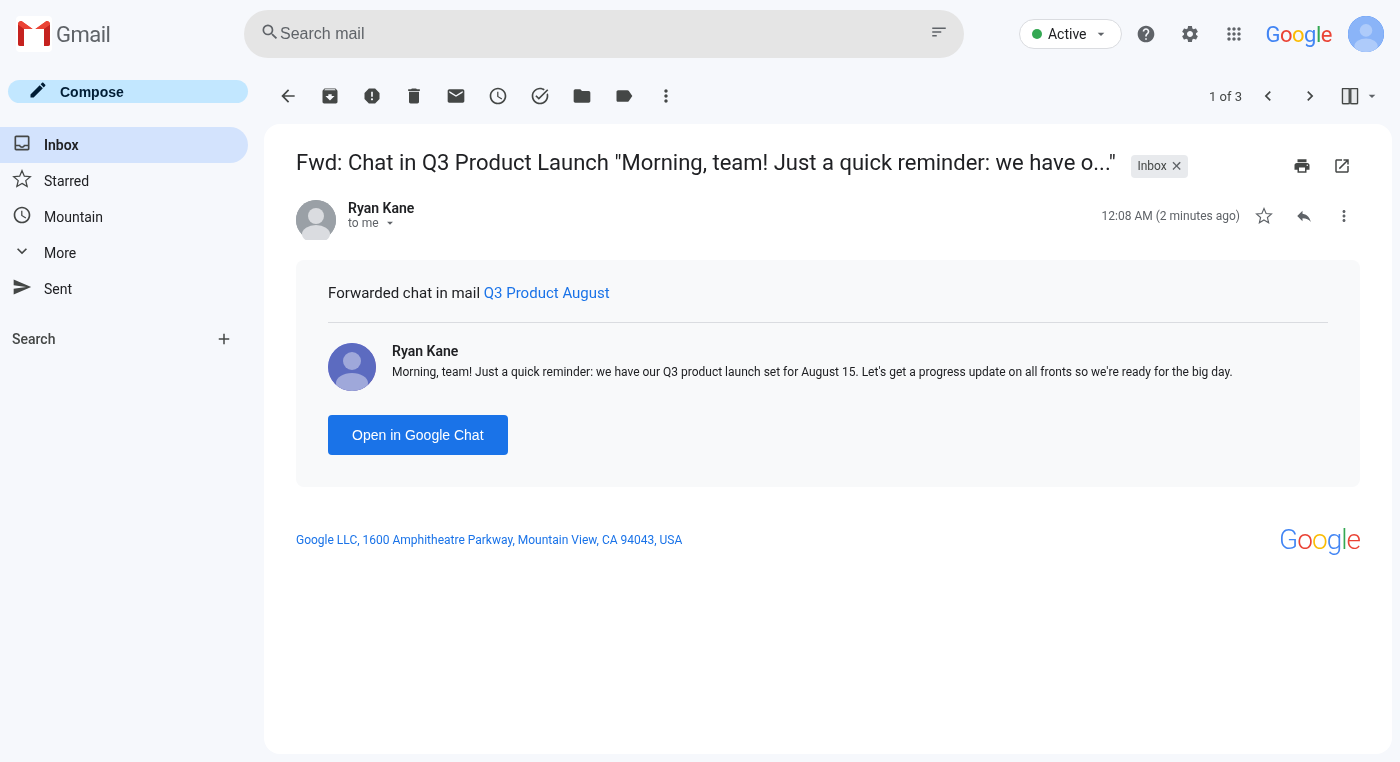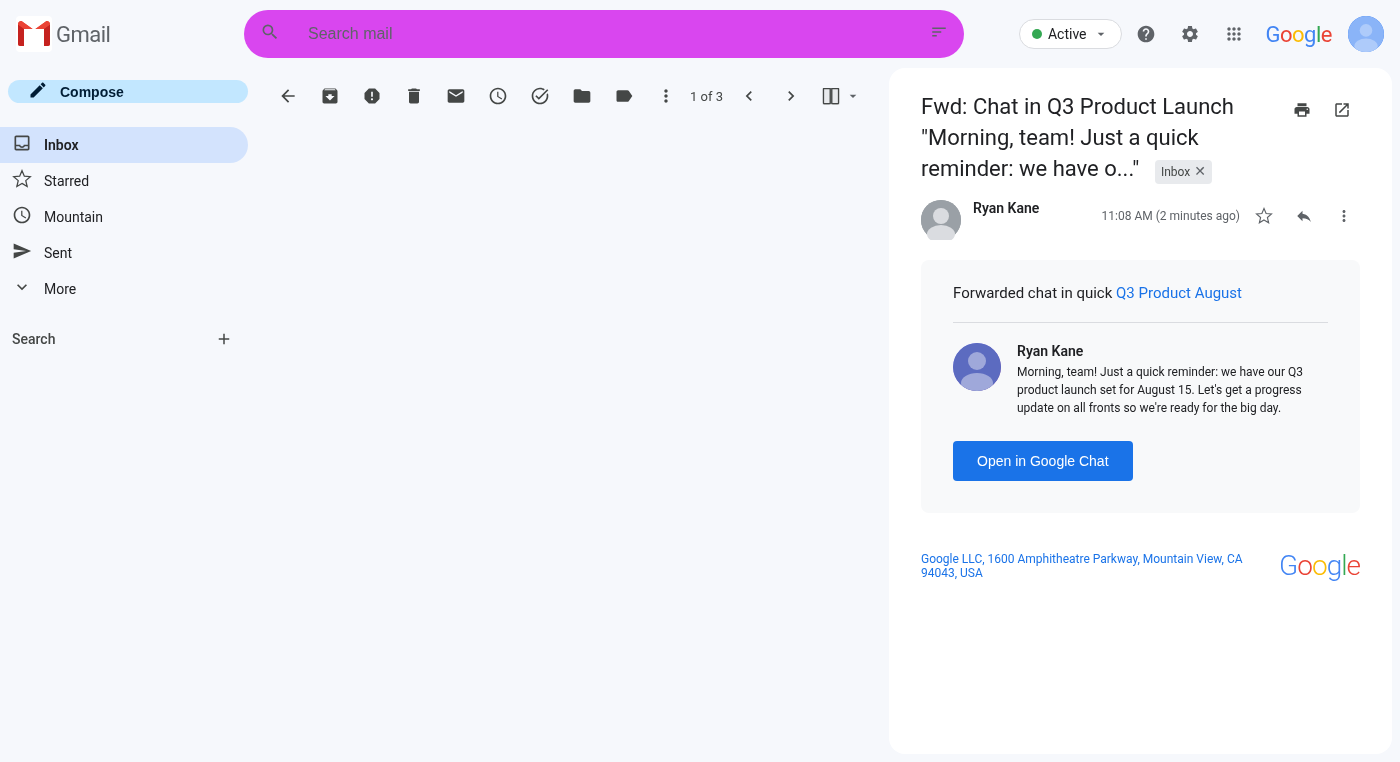--- a/index.html
+++ b/index.html
@@ -38,25 +38,25 @@
       font-size: 22px;
       color: #5f6368;
       font-weight: 400;
       letter-spacing: -0.5px;
     }
     .search-bar {
       flex: 1;
       max-width: 720px;
       display: flex;
       align-items: center;
-      background: #d946ef;
+      background: #e5e5e5;
       border-radius: 24px;
       padding: 0 16px;
       height: 48px;
-      gap: 28px;
+      gap: 0;
     }
     .search-bar input {
       border: none;
       background: transparent;
       font-size: 16px;
       color: #202124;
       outline: none;
       flex: 1;
     }
     .search-bar input::placeholder { color: #5f6368; }
@@ -185,21 +185,21 @@
       font-size: 18px;
       background: transparent;
       border: none;
     }
 
     
     .email-area {
       flex: 1;
       background: #f6f8fc;
       display: flex;
-      flex-direction: row;
+      flex-direction: column;
       overflow: hidden;
     }
 
     
     .email-toolbar {
       display: flex;
       align-items: center;
       padding: 4px 12px;
       height: 56px;
       gap: 2px;
@@ -556,33 +556,33 @@
         <svg width="20" height="20" viewBox="0 0 24 24" fill="none">
           <path d="M11.99 2C6.47 2 2 6.48 2 12s4.47 10 9.99 10C17.52 22 22 17.52 22 12S17.52 2 11.99 2zM12 20c-4.42 0-8-3.58-8-8s3.58-8 8-8 8 3.58 8 8-3.58 8-8 8zm.5-13H11v6l5.25 3.15.75-1.23-4.5-2.67z" fill="#444746"></path>
         </svg>
       </span>
       <span>Mountain</span>
     </div>
 
     <div class="nav-item">
       <span class="nav-icon">
         <svg width="20" height="20" viewBox="0 0 24 24" fill="none">
+          <path d="M16.59 8.59L12 13.17 7.41 8.59 6 10l6 6 6-6z" fill="#444746"></path>
+        </svg>
+      </span>
+      <span>More</span>
+    </div>
+
+    <div class="nav-item">
+      <span class="nav-icon">
+        <svg width="20" height="20" viewBox="0 0 24 24" fill="none">
           <path d="M2.01 21L23 12 2.01 3 2 10l15 2-15 2z" fill="#444746"></path>
         </svg>
       </span>
       <span>Sent</span>
-    </div>
-
-    <div class="nav-item">
-      <span class="nav-icon">
-        <svg width="20" height="20" viewBox="0 0 24 24" fill="none">
-          <path d="M16.59 8.59L12 13.17 7.41 8.59 6 10l6 6 6-6z" fill="#444746"></path>
-        </svg>
-      </span>
-      <span>More</span>
     </div>
 
     <div class="labels-section">
       <span class="labels-title">Search</span>
       <button class="labels-add-btn">
         <svg width="18" height="18" viewBox="0 0 24 24" fill="none">
           <path d="M19 13h-6v6h-2v-6H5v-2h6V5h2v6h6v2z" fill="#444746"></path>
         </svg>
       </button>
     </div>
@@ -697,44 +697,50 @@
       <div class="sender-row">
         <div class="sender-avatar">
           <svg viewBox="0 0 40 40" width="40" height="40">
             <circle cx="20" cy="20" r="20" fill="#9aa0a6"></circle>
             <circle cx="20" cy="16" r="8" fill="#dadce0"></circle>
             <ellipse cx="20" cy="34" rx="14" ry="9" fill="#dadce0"></ellipse>
           </svg>
         </div>
         <div class="sender-info">
           <div class="sender-name">Ryan Kane</div>
+          <div class="sender-to">
+            <span>to me</span>
+            <svg width="14" height="14" viewBox="0 0 24 24" fill="none">
+              <path d="M7 10l5 5 5-5z" fill="#5f6368"></path>
+            </svg>
+          </div>
         </div>
         <div class="sender-meta">
-          <span class="email-time">11:08 AM (2 minutes ago)</span>
+          <span class="email-time">12:08 AM (2 minutes ago)</span>
           <button class="meta-btn">
             <svg width="18" height="18" viewBox="0 0 24 24" fill="none">
               <path d="M12 17.27L18.18 21l-1.64-7.03L22 9.24l-7.19-.61L12 2 9.19 8.63 2 9.24l5.46 4.73L5.82 21z" fill="none" stroke="#5f6368" stroke-width="1.5"></path>
             </svg>
           </button>
           <button class="meta-btn">
             <svg width="18" height="18" viewBox="0 0 24 24" fill="none">
               <path d="M10 9V5l-7 7 7 7v-4.1c5 0 8.5 1.6 11 5.1-1-5-4-10-11-11z" fill="#5f6368"></path>
             </svg>
           </button>
           <button class="meta-btn">
             <svg width="18" height="18" viewBox="0 0 24 24" fill="none">
               <path d="M12 8c1.1 0 2-.9 2-2s-.9-2-2-2-2 .9-2 2 .9 2 2 2zm0 2c-1.1 0-2 .9-2 2s.9 2 2 2 2-.9 2-2-.9-2-2-2zm0 6c-1.1 0-2 .9-2 2s.9 2 2 2 2-.9 2-2-.9-2-2-2z" fill="#5f6368"></path>
             </svg>
           </button>
         </div>
       </div>
 
       <div class="email-content-box">
         <p class="forwarded-text">
-          <span>Forwarded chat in quick </span><a class="forwarded-link" href="#">Q3 Product August</a>
+          <span>Forwarded chat in mail </span><a class="forwarded-link" href="#">Q3 Product August</a>
         </p>
         <hr class="divider">
         <div class="chat-message">
           <div class="chat-avatar">
             <div class="chat-avatar-img">
               <svg viewBox="0 0 48 48" width="48" height="48">
                 <circle cx="24" cy="24" r="24" fill="#5c6bc0"></circle>
                 <circle cx="24" cy="18" r="9" fill="#9fa8da"></circle>
                 <ellipse cx="24" cy="40" rx="16" ry="10" fill="#9fa8da"></ellipse>
               </svg>

